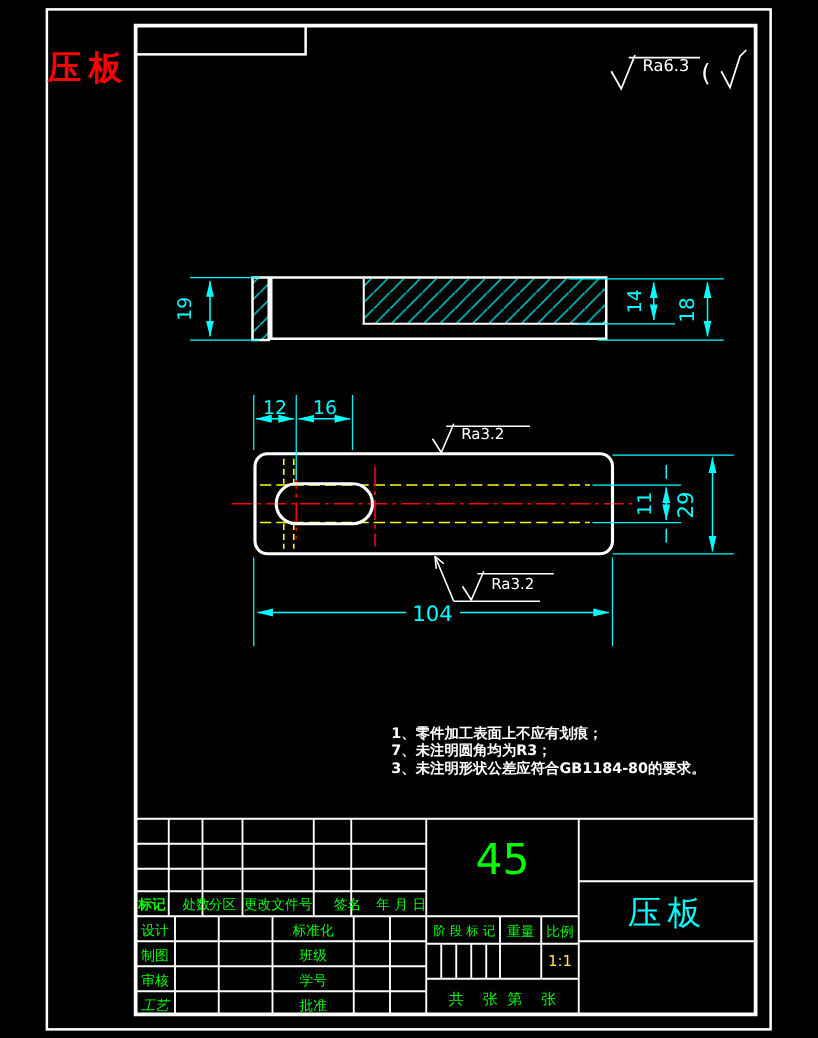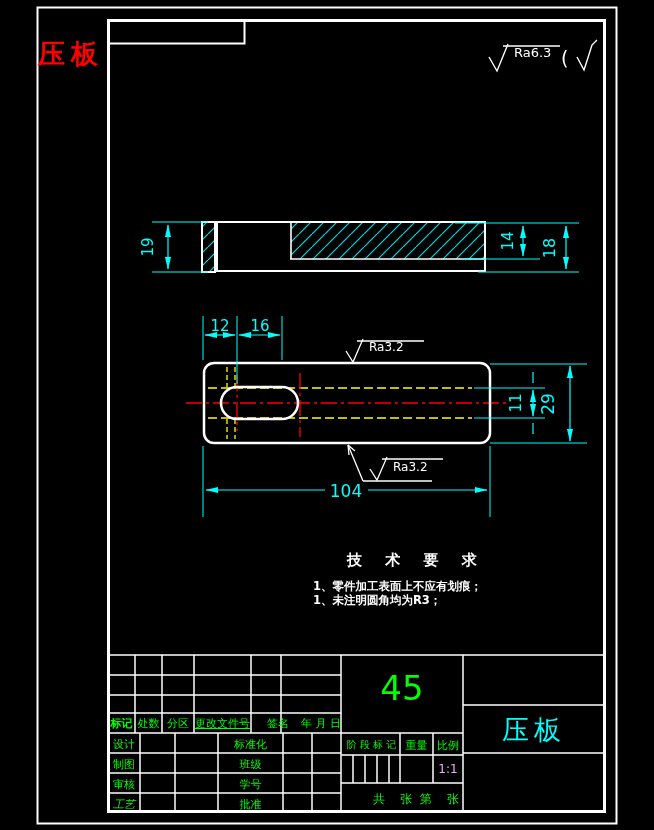--- a/index.html
+++ b/index.html
@@ -6,21 +6,21 @@
   .sheet{position:relative;width:654px;height:830px;background:#000;overflow:hidden;
          font-family:"DejaVu Sans",sans-serif;}
   .abs{position:absolute;}
   .txt{position:absolute;white-space:pre;}
   .red-title{color:#ff0000;font-family:"Liberation Serif",serif;font-size:27px;letter-spacing:6px;font-weight:bold;}
   .tech-title{color:#fff;font-size:15px;letter-spacing:9px;font-weight:bold;}
   .tech-line{color:#fff;font-size:11.5px;line-height:14px;font-weight:bold;text-align:center;}
   .tb{color:#00ff00;font-size:11px;text-align:center;}
   .tb-material{color:#00ff00;font-size:34px;text-align:center;}
   .tb-part{color:#00ffff;font-size:27px;text-align:center;letter-spacing:5px;}
-  .tb-scale{color:#f0abfc;font-size:12px;text-align:center;}
+  .tb-scale{color:#fde047;font-size:12px;text-align:center;}
   svg text{font-family:"DejaVu Sans",sans-serif;}
 </style>
 </head>
 <body>
 
 <div class="sheet">
 
   <svg class="abs" width="654" height="830" viewBox="0 0 654 830">
     <defs>
       <pattern id="hatch" width="13" height="13" patternUnits="userSpaceOnUse" patternTransform="rotate(0)">
@@ -163,43 +163,43 @@
         <path d="M433,733 V783"></path>
       <path d="M353,755 V783"></path>
         <path d="M365,755 V783"></path>
         <path d="M377,755 V783"></path>
         <path d="M389,755 V783"></path>
     </g>
   </svg>
 
   <div class="txt red-title" style="left:38px;top:36px;">压板</div>
 
-  <div class="txt tech-title" style="left:347px;top:551px;">技 术 要 求</div>
   <div class="txt tech-line" style="left:313px;top:579px;">1、零件加工表面上不应有划痕；</div>
-  <div class="txt tech-line" style="left:313px;top:593px;">1、未注明圆角均为R3；</div>
+  <div class="txt tech-line" style="left:313px;top:593px;">7、未注明圆角均为R3；</div>
+  <div class="txt tech-line" style="left:313px;top:607px;">3、未注明形状公差应符合GB1184-80的要求。</div>
 
   <div class="txt tb" style="left:108px;top:716px;width:27px;font-weight:bold;">标记</div>
-  <div class="txt tb" style="left:135px;top:716px;width:27px;">处数</div>
+  <div class="txt tb" style="left:135px;top:716px;width:44px;">处数</div>
   <div class="txt tb" style="left:162px;top:716px;width:32px;">分区</div>
-  <div class="txt tb" style="left:194px;top:716px;width:57px;text-decoration:underline;">更改文件号</div>
+  <div class="txt tb" style="left:194px;top:716px;width:57px;">更改文件号</div>
   <div class="txt tb" style="left:251px;top:716px;width:30px;margin-left:12px;">签名</div>
   <div class="txt tb" style="left:281px;top:716px;width:80px;">年 月 日</div>
 
   <div class="txt tb" style="left:108px;top:737px;width:32px;">设计</div>
   <div class="txt tb" style="left:108px;top:757px;width:32px;">制图</div>
   <div class="txt tb" style="left:108px;top:777px;width:32px;">审核</div>
   <div class="txt tb" style="left:108px;top:797px;width:32px;font-style:italic;">工艺</div>
 
   <div class="txt tb" style="left:218px;top:737px;width:65px;">标准化</div>
   <div class="txt tb" style="left:218px;top:757px;width:65px;">班级</div>
   <div class="txt tb" style="left:218px;top:777px;width:65px;">学号</div>
   <div class="txt tb" style="left:218px;top:797px;width:65px;">批准</div>
 
   <div class="txt tb-material" style="left:341px;top:668px;width:122px;">45</div>
   <div class="txt tb" style="left:343px;top:738px;width:57px;font-size:10px;">阶 段 标 记</div>
   <div class="txt tb" style="left:400px;top:738px;width:33px;">重量</div>
   <div class="txt tb" style="left:433px;top:738px;width:30px;">比例</div>
   <div class="txt tb-scale" style="left:433px;top:762px;width:30px;">1:1</div>
-  <div class="txt tb" style="left:355px;top:791px;width:122px;font-size:12px;">共    张  第    张</div>
+  <div class="txt tb" style="left:341px;top:791px;width:122px;font-size:12px;">共    张  第    张</div>
 
   <div class="txt tb-part" style="left:463px;top:712px;width:142px;">压板</div>
 
 </div>
 
 </body></html>

